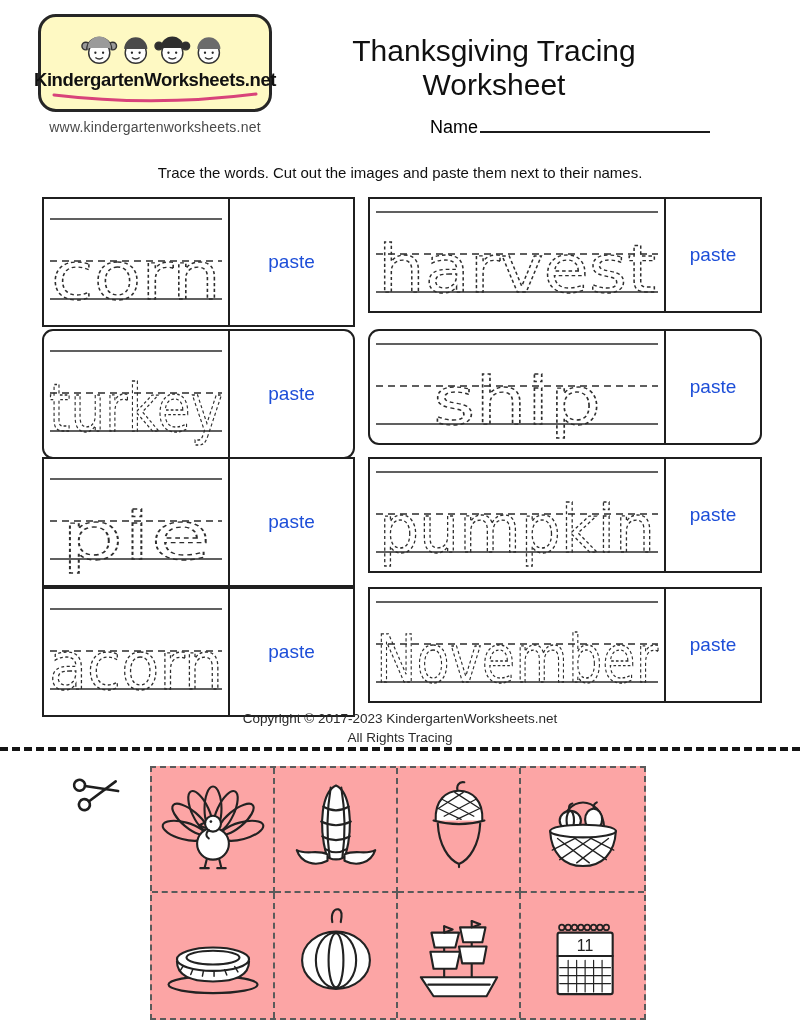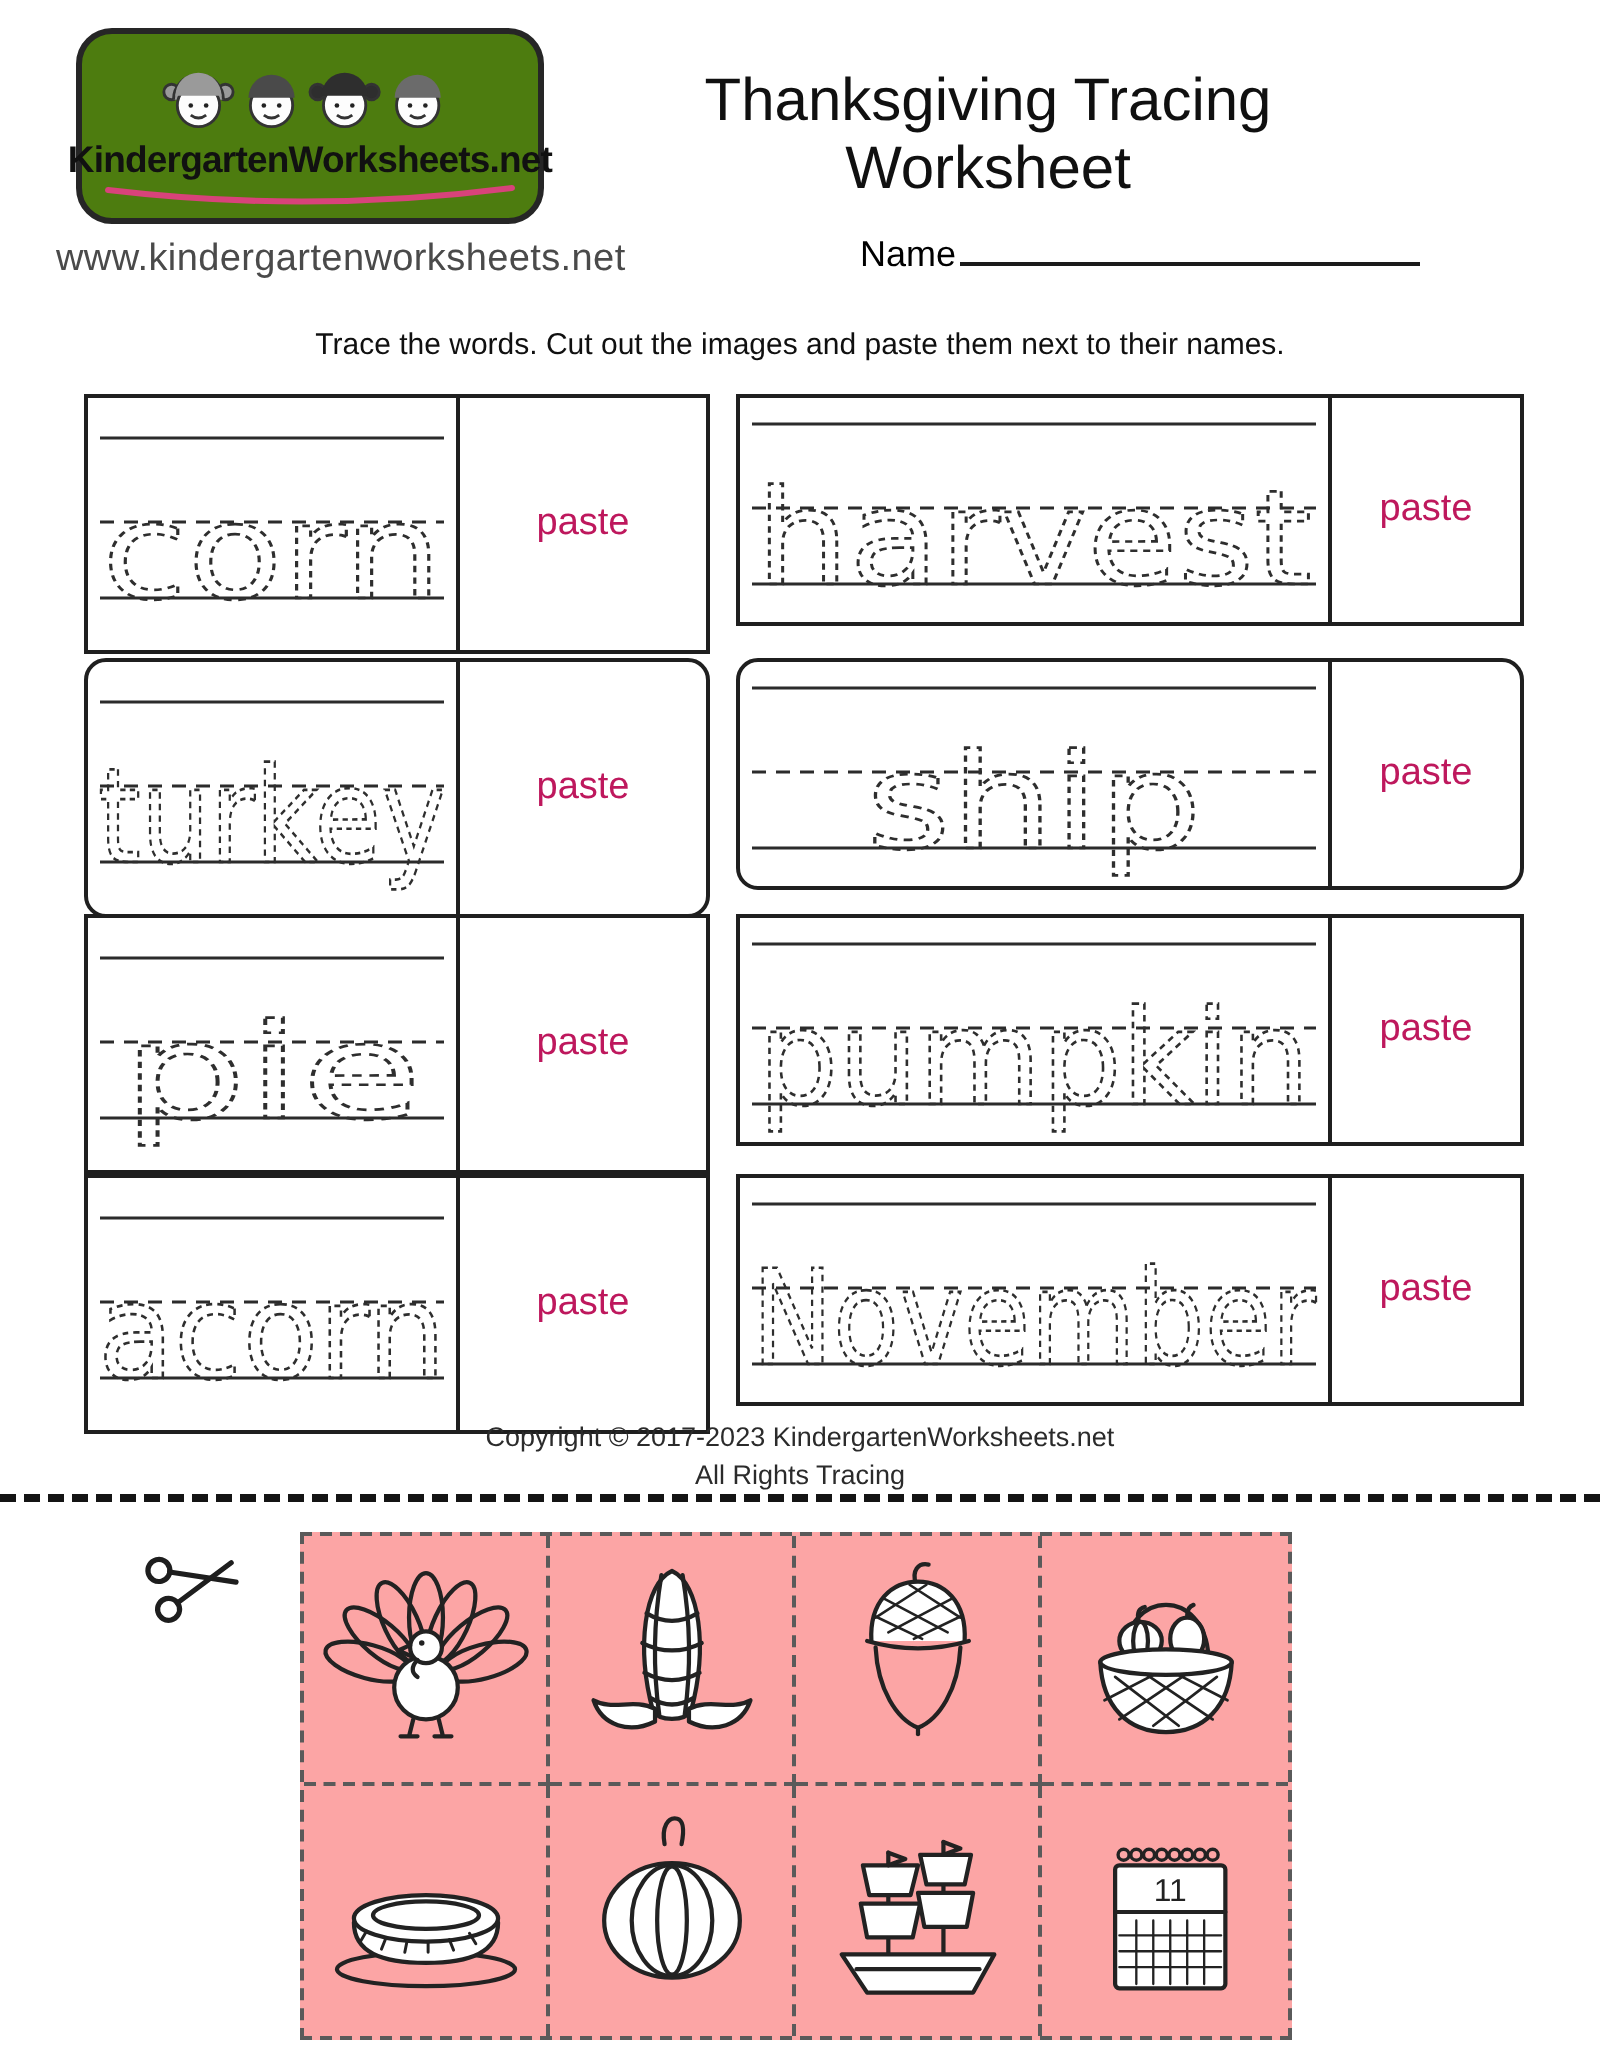--- a/index.html
+++ b/index.html
@@ -7,31 +7,31 @@
   body {
     width:800px; height:1035px; position:relative;
     font-family:"Liberation Sans", sans-serif; color:#1d1d1d;
     overflow:hidden;
   }
   .page { position:absolute; inset:0; background:#fff; }
 
   
   .logo-box {
     position:absolute; left:38px; top:14px; width:234px; height:98px;
-    border:3px solid #262626; border-radius:18px; background:#4d7c0f;
+    border:3px solid #262626; border-radius:18px; background:#fef9c3;
     display:flex; flex-direction:column; align-items:center; justify-content:flex-start;
     padding-top:4px;
   }
   .logo-text {
     font-size:18.5px; font-weight:bold; letter-spacing:-0.4px; color:#111;
     margin-top:-2px; white-space:nowrap;
   }
   .site-url {
     position:absolute; left:28px; top:119px; width:254px; text-align:center;
-    font-size:19px; color:#4a4a4a; letter-spacing:0.2px;
+    font-size:14px; color:#4a4a4a; letter-spacing:0.2px;
   }
   .title {
     position:absolute; left:278px; top:34px; width:432px; text-align:center;
     font-size:30px; font-weight:400; color:#101010;
   }
   .name-row { position:absolute; left:430px; top:103px; font-size:18px; color:#000000; }
   .name-underline {
     display:inline-block; width:230px; height:30px;
     border-bottom:2.5px solid #1b1b1b; margin-left:2px;
   }
@@ -48,21 +48,21 @@
   .word-area { flex:1; position:relative; }
   .word-svg { width:100%; height:100%; display:block; overflow:visible; }
   .gl { stroke:#2b2b2b; stroke-width:1.5; }
   .gl.dash { stroke-dasharray:7 5; }
   .trace-word {
     font-family:"DejaVu Sans", sans-serif; font-size:66px;
     fill:none; stroke:#2e2e2e; stroke-width:1.35; stroke-dasharray:3.2 2.6;
   }
   .paste-box {
     border-left:2px solid #1f1f1f; display:flex; align-items:center; justify-content:center;
-    font-size:19px; color:#be185d;
+    font-size:19px; color:#1d4ed8;
   }
   .cell-left  .paste-box { width:125px; }
   .cell-right .paste-box { width:96px; }
 
   
   .copyright { position:absolute; top:710px; left:0; width:100%; text-align:center;
     font-size:13.5px; line-height:1.4; color:#2b2b2b; }
   .cut-line { position:absolute; top:747px; left:0; width:800px; border-top:4px dashed #141414; }
   .scissors-wrap { position:absolute; left:74px; top:770px; transform:rotate(-14deg); }
 

